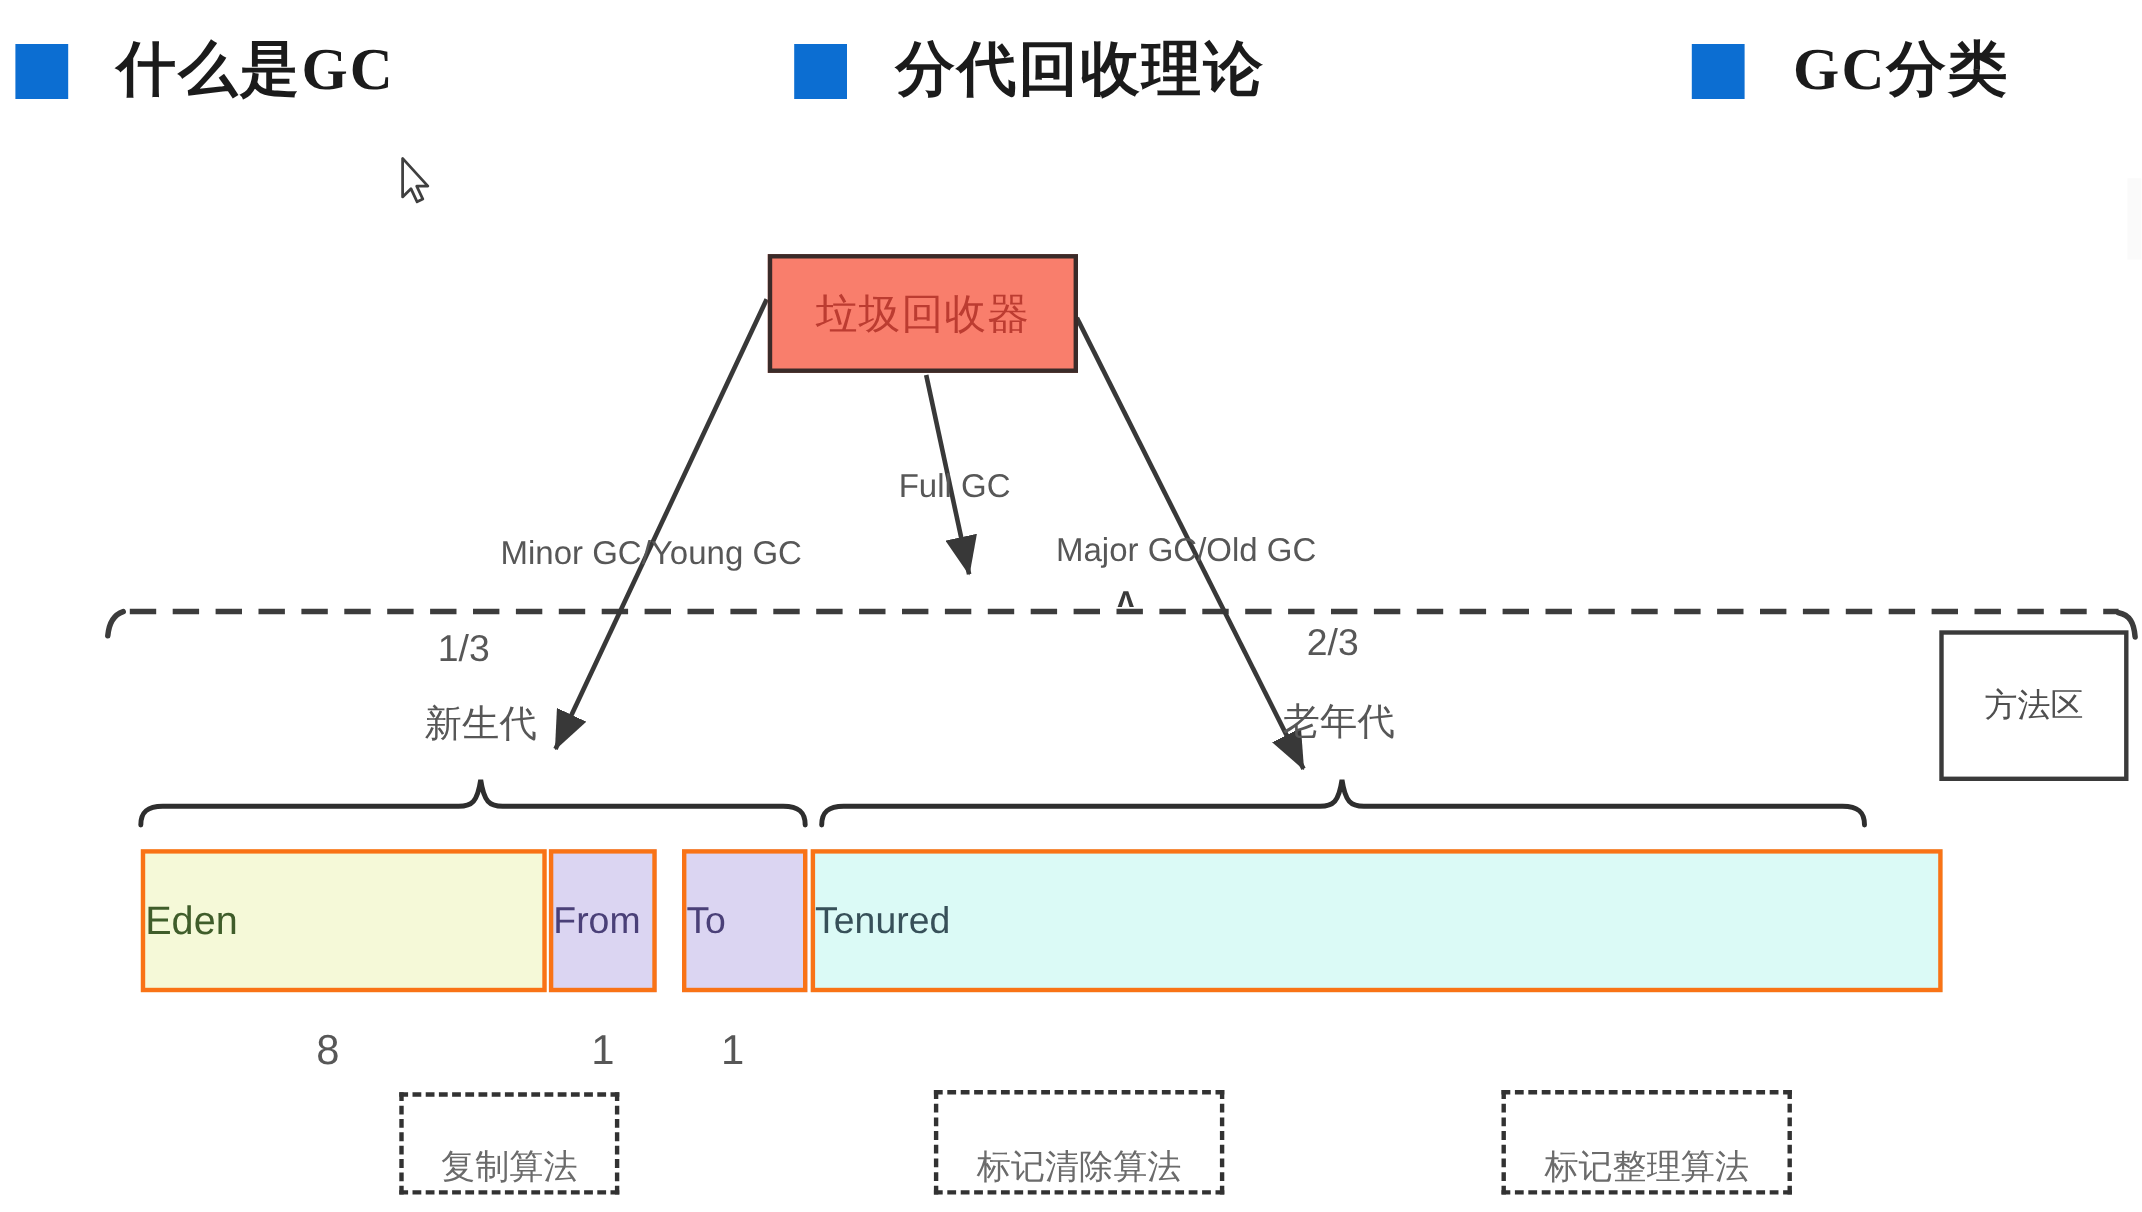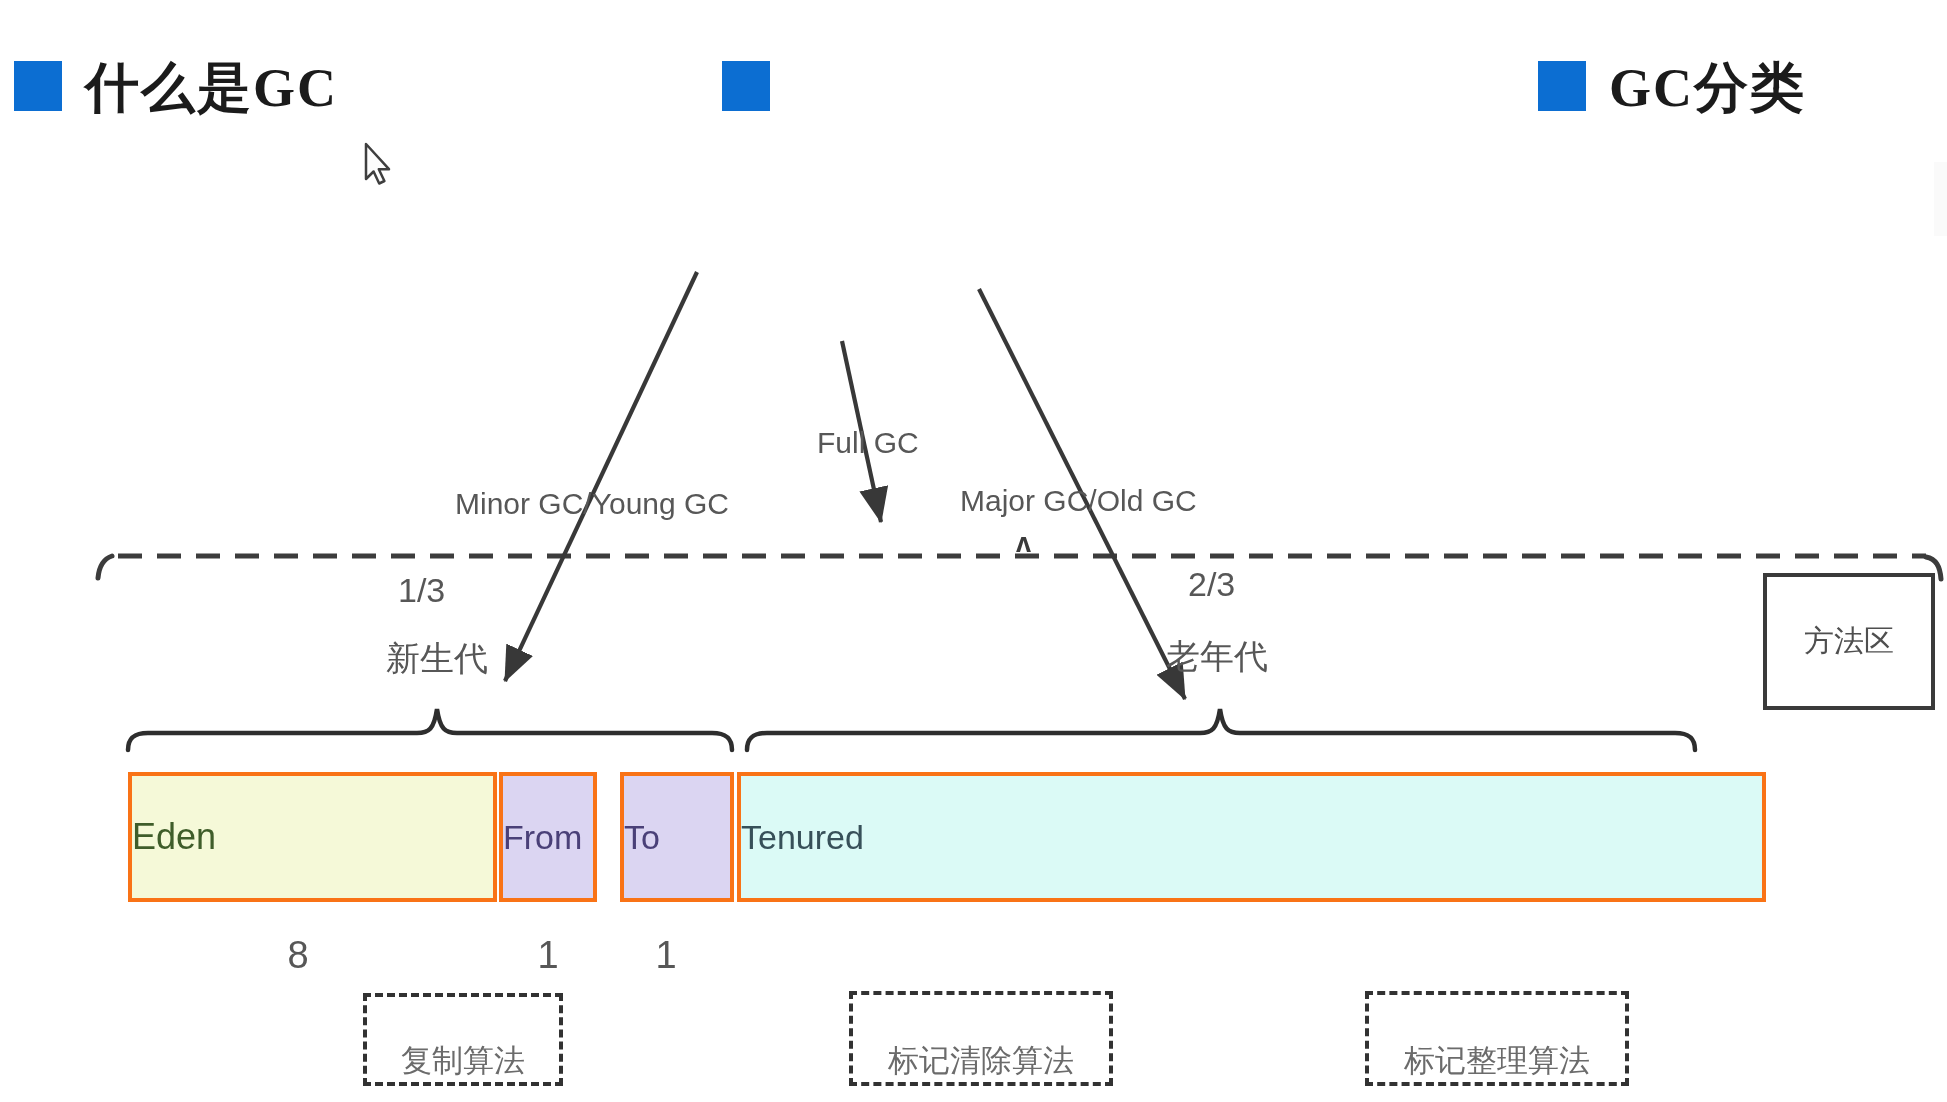--- a/index.html
+++ b/index.html
@@ -1,21 +1,21 @@
 <!DOCTYPE html>
 <html><head>
 <meta charset="utf-8">
 <style>
   html,body{margin:0;padding:0;background:#fff;}
   #canvas{
     position:relative;width:1947px;height:1102px;background:#ffffff;overflow:hidden;
     font-family:"Liberation Sans",sans-serif;
   }
   
-  .hdr{position:absolute;display:flex;align-items:flex-start;gap:23px;height:54px;top:36px;margin-top:25px;}
+  .hdr{position:absolute;display:flex;align-items:flex-end;gap:44px;height:54px;top:36px;}
   .hdr .bullet{width:48px;height:50px;background:#0C6ED2;flex:0 0 auto;}
   .hdr .hlabel{
     font-family:"Liberation Serif",serif;font-size:54px;font-weight:600;
     color:#1b1b1b;letter-spacing:2px;white-space:nowrap;line-height:1;
   }
   
   .collector{
     position:absolute;left:698px;top:231px;width:282px;height:108px;box-sizing:border-box;
     background:#F97E6C;border:4px solid #3a2b29;display:flex;align-items:center;justify-content:center;
   }
@@ -63,20 +63,21 @@
 <body>
 
 <div id="canvas">
 
   <div class="hdr" style="left:14px;">
     <div class="bullet"></div>
     <div class="hlabel">什么是GC</div>
   </div>
   <div class="hdr" style="left:722px;">
     <div class="bullet"></div>
+    <div class="hlabel">分代回收理论</div>
   </div>
   <div class="hdr" style="left:1538px;">
     <div class="bullet"></div>
     <div class="hlabel">GC分类</div>
   </div>
 
   <svg id="overlay" viewBox="0 0 1947 1102">
     <defs>
       <marker id="arrowhead" viewBox="0 0 8.5 7" refX="8.2" refY="3.5" markerWidth="8.5" markerHeight="7" orient="auto" markerUnits="strokeWidth">
         <path d="M0,0 L8.5,3.5 L0,7 Z" fill="#383838"></path>
@@ -93,20 +94,23 @@
     <path d="M842 341 L881 522" fill="none" stroke="#383838" stroke-width="4.2" marker-end="url(#arrowhead)"></path>
     <path d="M979 289 L1185 699" fill="none" stroke="#383838" stroke-width="4.2" marker-end="url(#arrowhead)"></path>
 
     <path d="M128 750 C128 738 134 733 148 733 L417 733 C429 733 434 729 437 709 C440 729 445 733 457 733 L712 733 C726 733 732 738 732 750" fill="none" stroke="#2e2e2e" stroke-width="4.5" stroke-linecap="round"></path>
 
     <path d="M747 750 C747 738 753 733 767 733 L1200 733 C1212 733 1217 729 1220 709 C1223 729 1228 733 1240 733 L1675 733 C1689 733 1695 738 1695 750" fill="none" stroke="#2e2e2e" stroke-width="4.5" stroke-linecap="round"></path>
 
     <polygon points="366,144 366,179 373.6,171.5 379.2,183.5 384.4,181 378.8,169.2 389,169.2" fill="#fdfdfd" stroke="#3f3f3f" stroke-width="2.5" stroke-linejoin="round"></polygon>
   </svg>
 
+  <div class="collector">
+    <span>垃圾回收器</span>
+  </div>
 
   <div class="dlabel" style="left:455px;top:487px;">Minor GC/Young GC</div>
   <div class="dlabel" style="left:817px;top:426px;">Full GC</div>
   <div class="dlabel" style="left:960px;top:484px;">Major GC/Old GC</div>
 
   <div class="dlabel frac" style="left:398px;top:572px;">1/3</div>
   <div class="dlabel frac" style="left:1188px;top:566px;">2/3</div>
   <div class="dlabel gen" style="left:386px;top:640px;">新生代</div>
   <div class="dlabel gen" style="left:1166px;top:638px;">老年代</div>
   <div class="caret-mark">ʌ</div>

